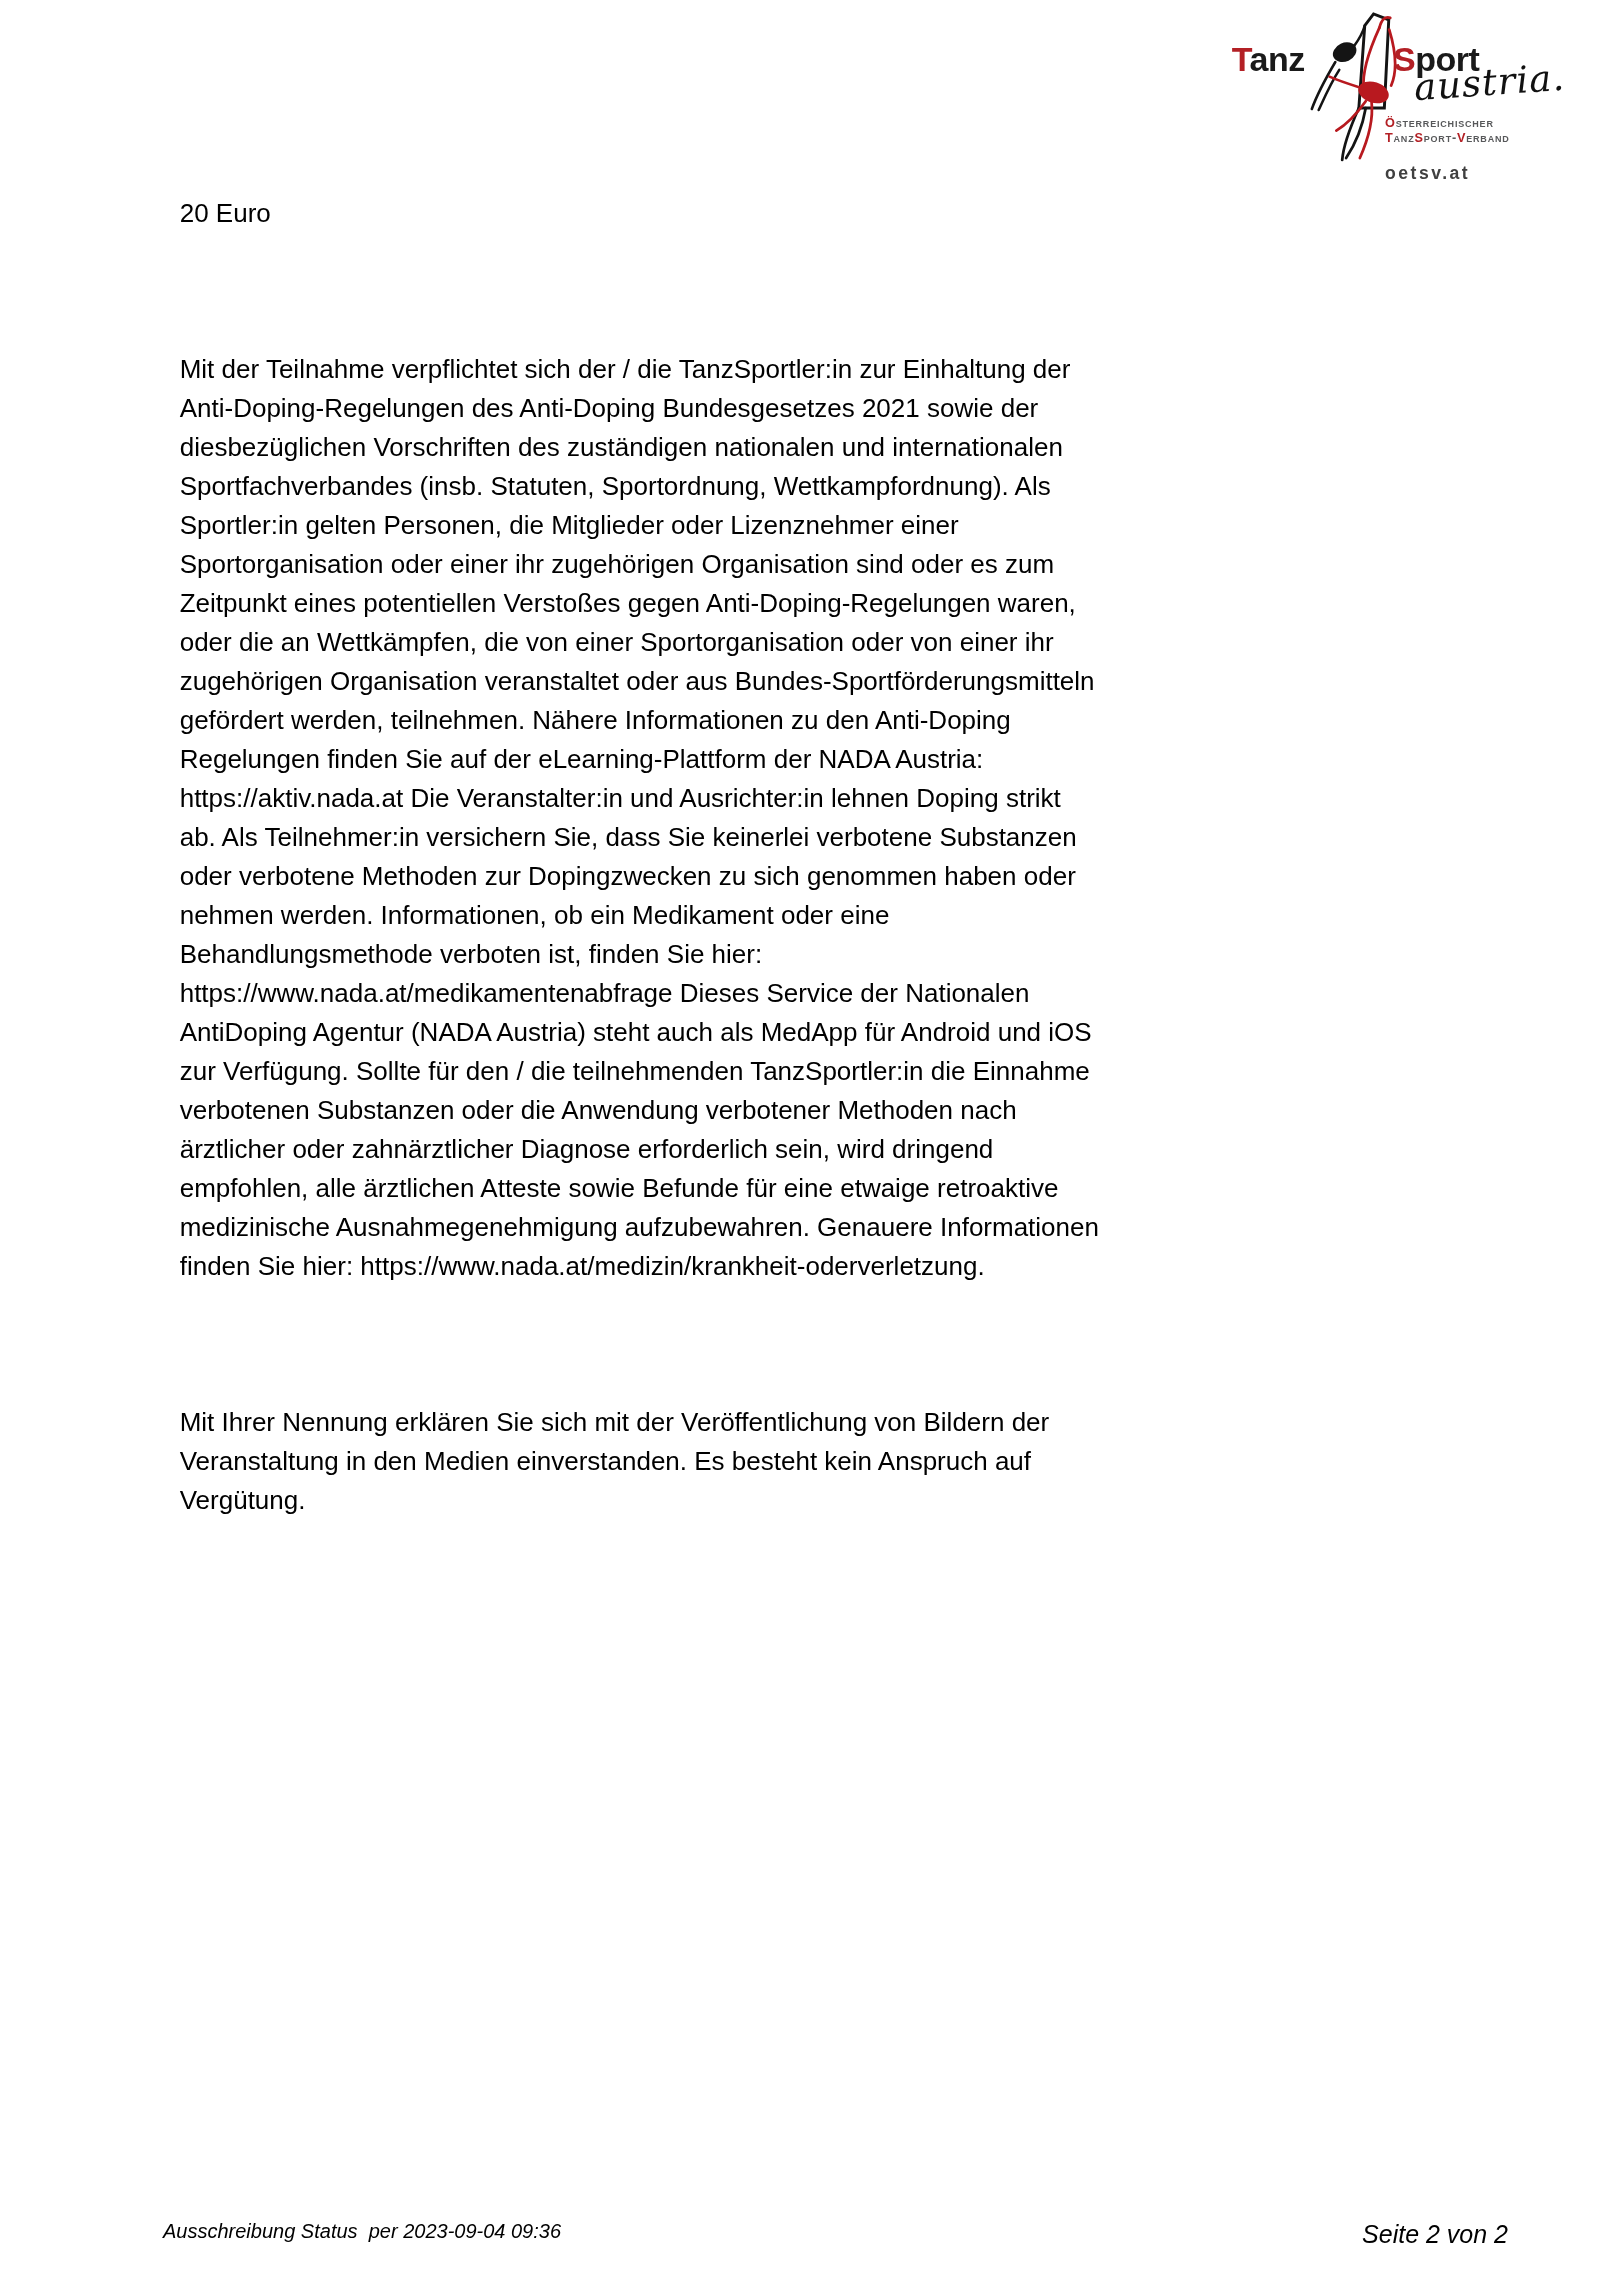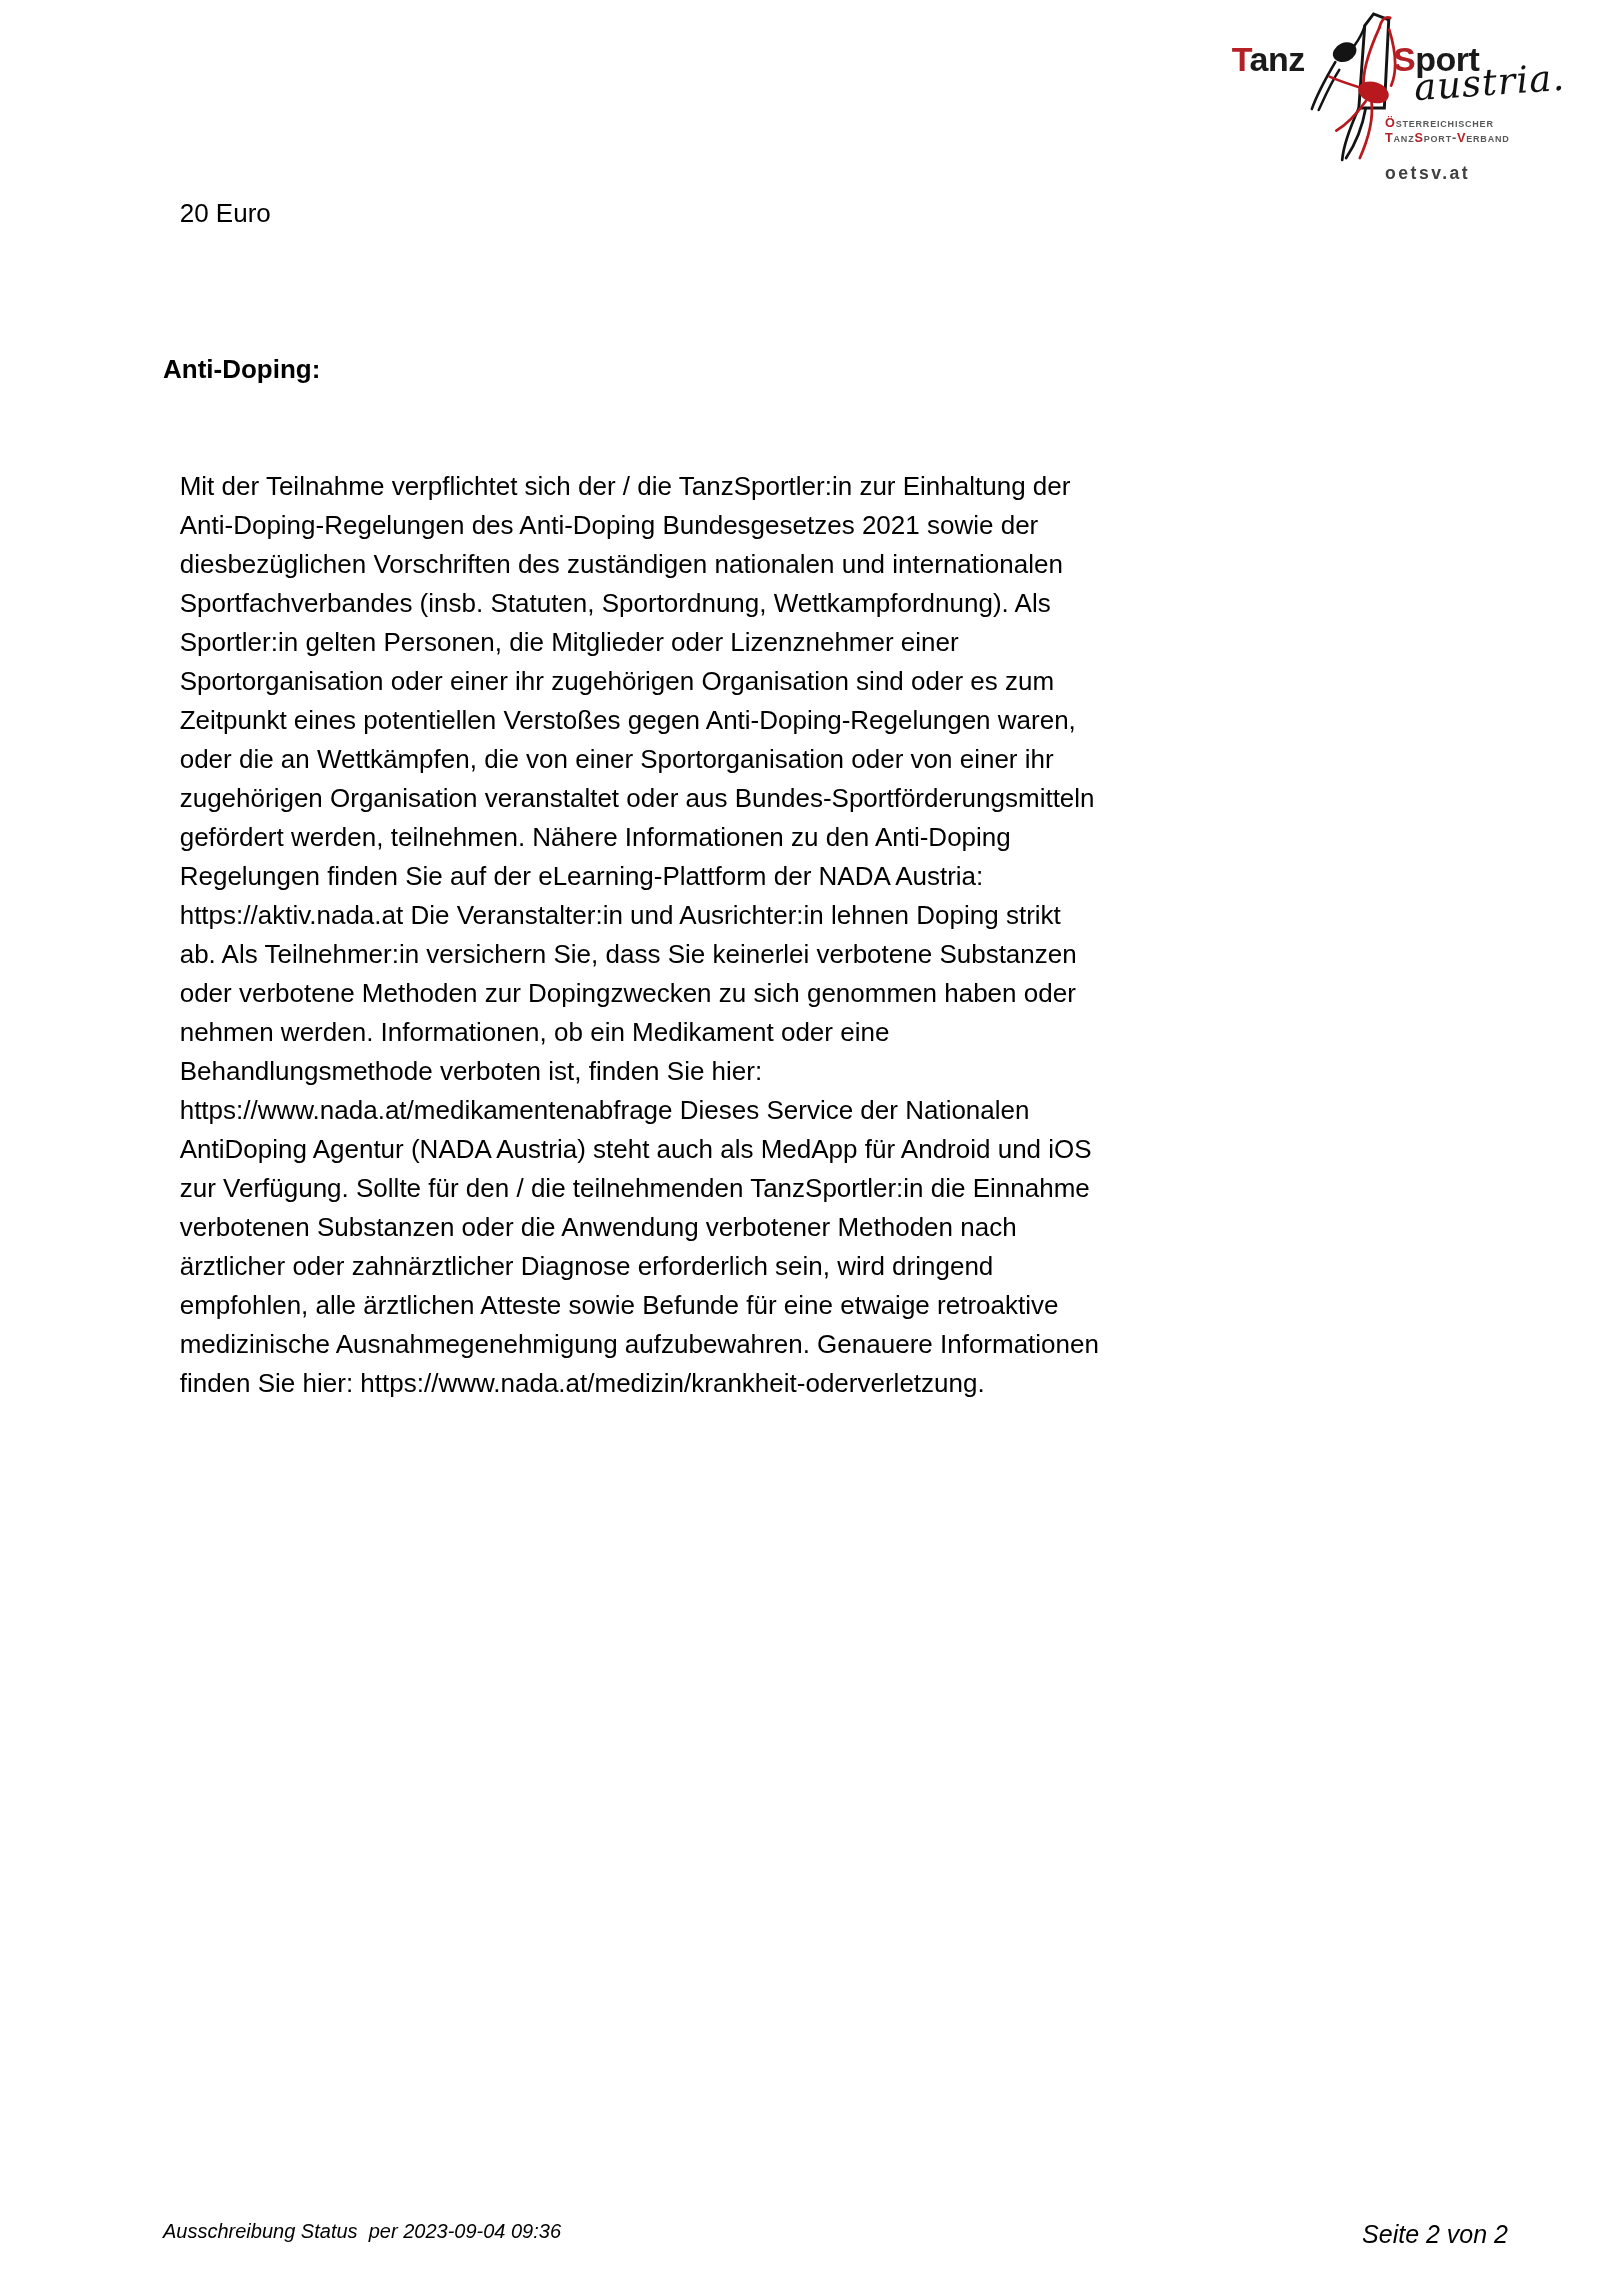--- a/index.html
+++ b/index.html
@@ -108,21 +108,20 @@
     <div class="logo-org">
       <div><span class="red">Ö</span><span>sterreichischer</span></div>
       <div><span class="red">T</span><span>anz</span><span class="red">S</span><span>port-</span><span class="red">V</span><span>erband</span></div>
       <div class="logo-domain">oetsv.at</div>
     </div>
   </div>
 
   <div class="content">
     <div class="indent">20 Euro</div>
 
-    <div class="heading">Anti-Doping:</div>
     <div class="para indent">Mit der Teilnahme verpflichtet sich der / die TanzSportler:in zur Einhaltung der
 Anti-Doping-Regelungen des Anti-Doping Bundesgesetzes 2021 sowie der
 diesbezüglichen Vorschriften des zuständigen nationalen und internationalen
 Sportfachverbandes (insb. Statuten, Sportordnung, Wettkampfordnung). Als
 Sportler:in gelten Personen, die Mitglieder oder Lizenznehmer einer
 Sportorganisation oder einer ihr zugehörigen Organisation sind oder es zum
 Zeitpunkt eines potentiellen Verstoßes gegen Anti-Doping-Regelungen waren,
 oder die an Wettkämpfen, die von einer Sportorganisation oder von einer ihr
 zugehörigen Organisation veranstaltet oder aus Bundes-Sportförderungsmitteln
 gefördert werden, teilnehmen. Nähere Informationen zu den Anti-Doping
@@ -134,19 +133,22 @@
 Behandlungsmethode verboten ist, finden Sie hier:
 https://www.nada.at/medikamentenabfrage Dieses Service der Nationalen
 AntiDoping Agentur (NADA Austria) steht auch als MedApp für Android und iOS
 zur Verfügung. Sollte für den / die teilnehmenden TanzSportler:in die Einnahme
 verbotenen Substanzen oder die Anwendung verbotener Methoden nach
 ärztlicher oder zahnärztlicher Diagnose erforderlich sein, wird dringend
 empfohlen, alle ärztlichen Atteste sowie Befunde für eine etwaige retroaktive
 medizinische Ausnahmegenehmigung aufzubewahren. Genauere Informationen
 finden Sie hier: https://www.nada.at/medizin/krankheit-oderverletzung.</div>
 
+    <div class="para indent">Mit Ihrer Nennung erklären Sie sich mit der Veröffentlichung von Bildern der
+Veranstaltung in den Medien einverstanden. Es besteht kein Anspruch auf
+Vergütung.</div>
   </div>
 
   <div class="footer-left">Ausschreibung Status  per 2023-09-04 09:36</div>
   <div class="footer-right">Seite 2 von 2</div>
 
 </div>
 
 
 </body></html>

